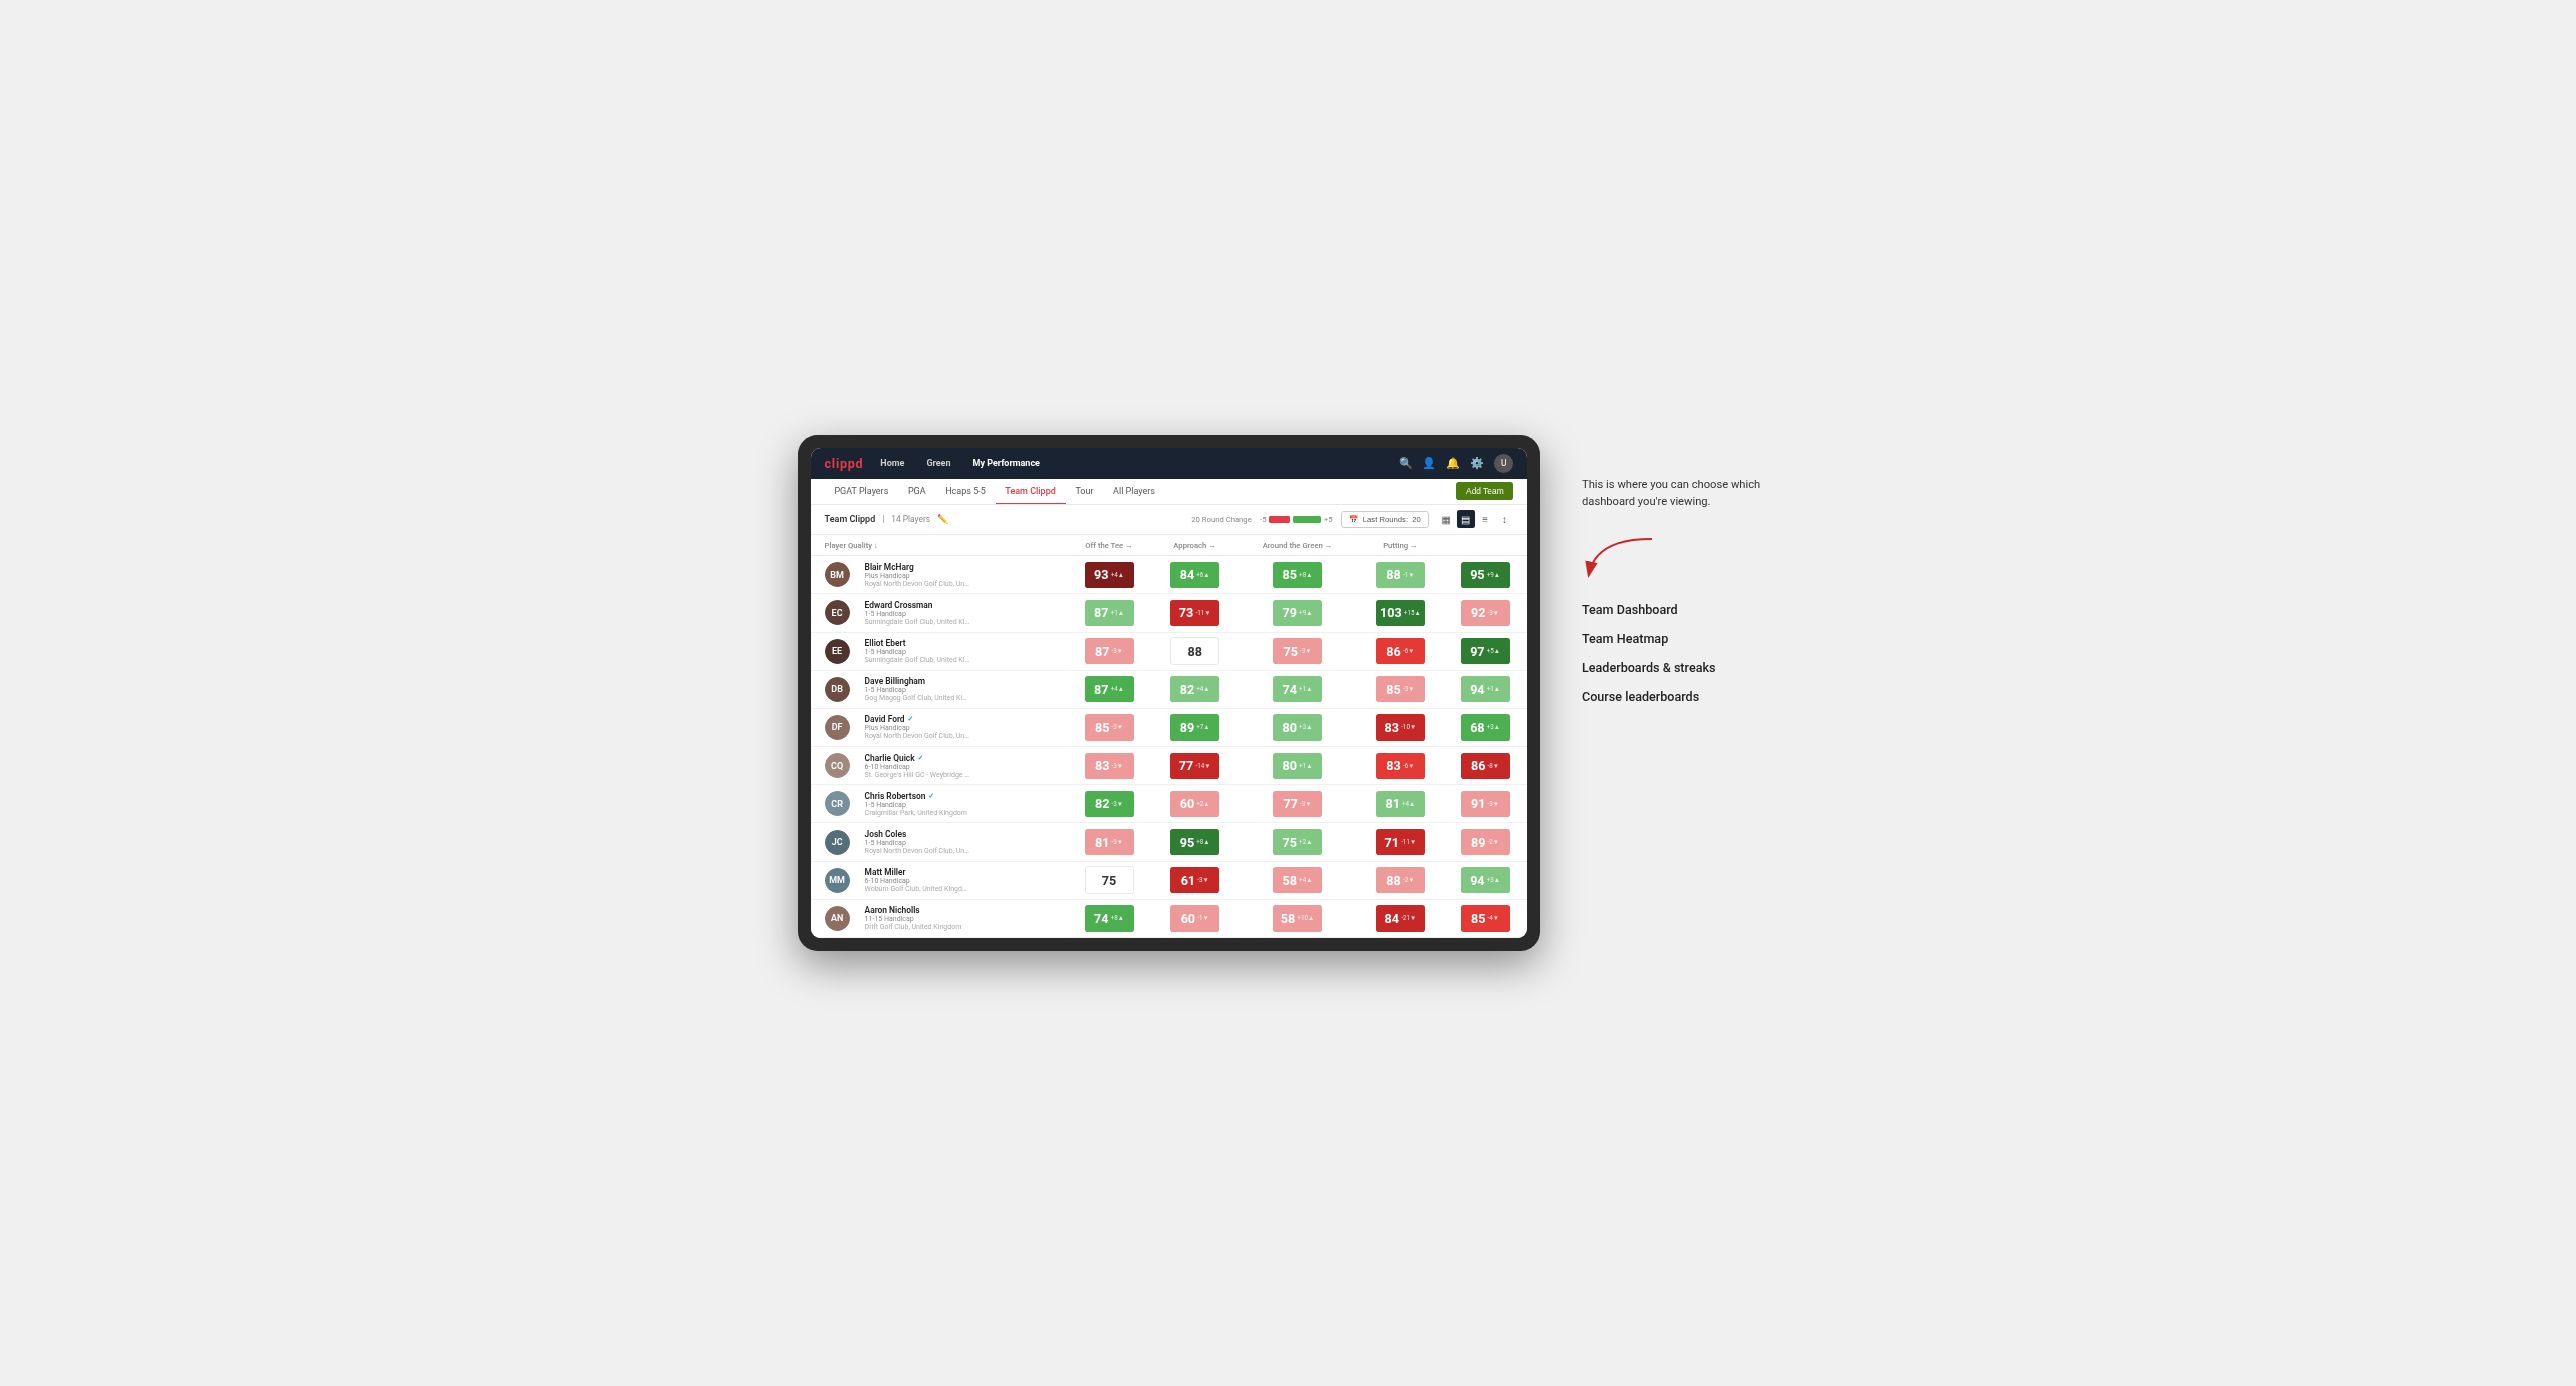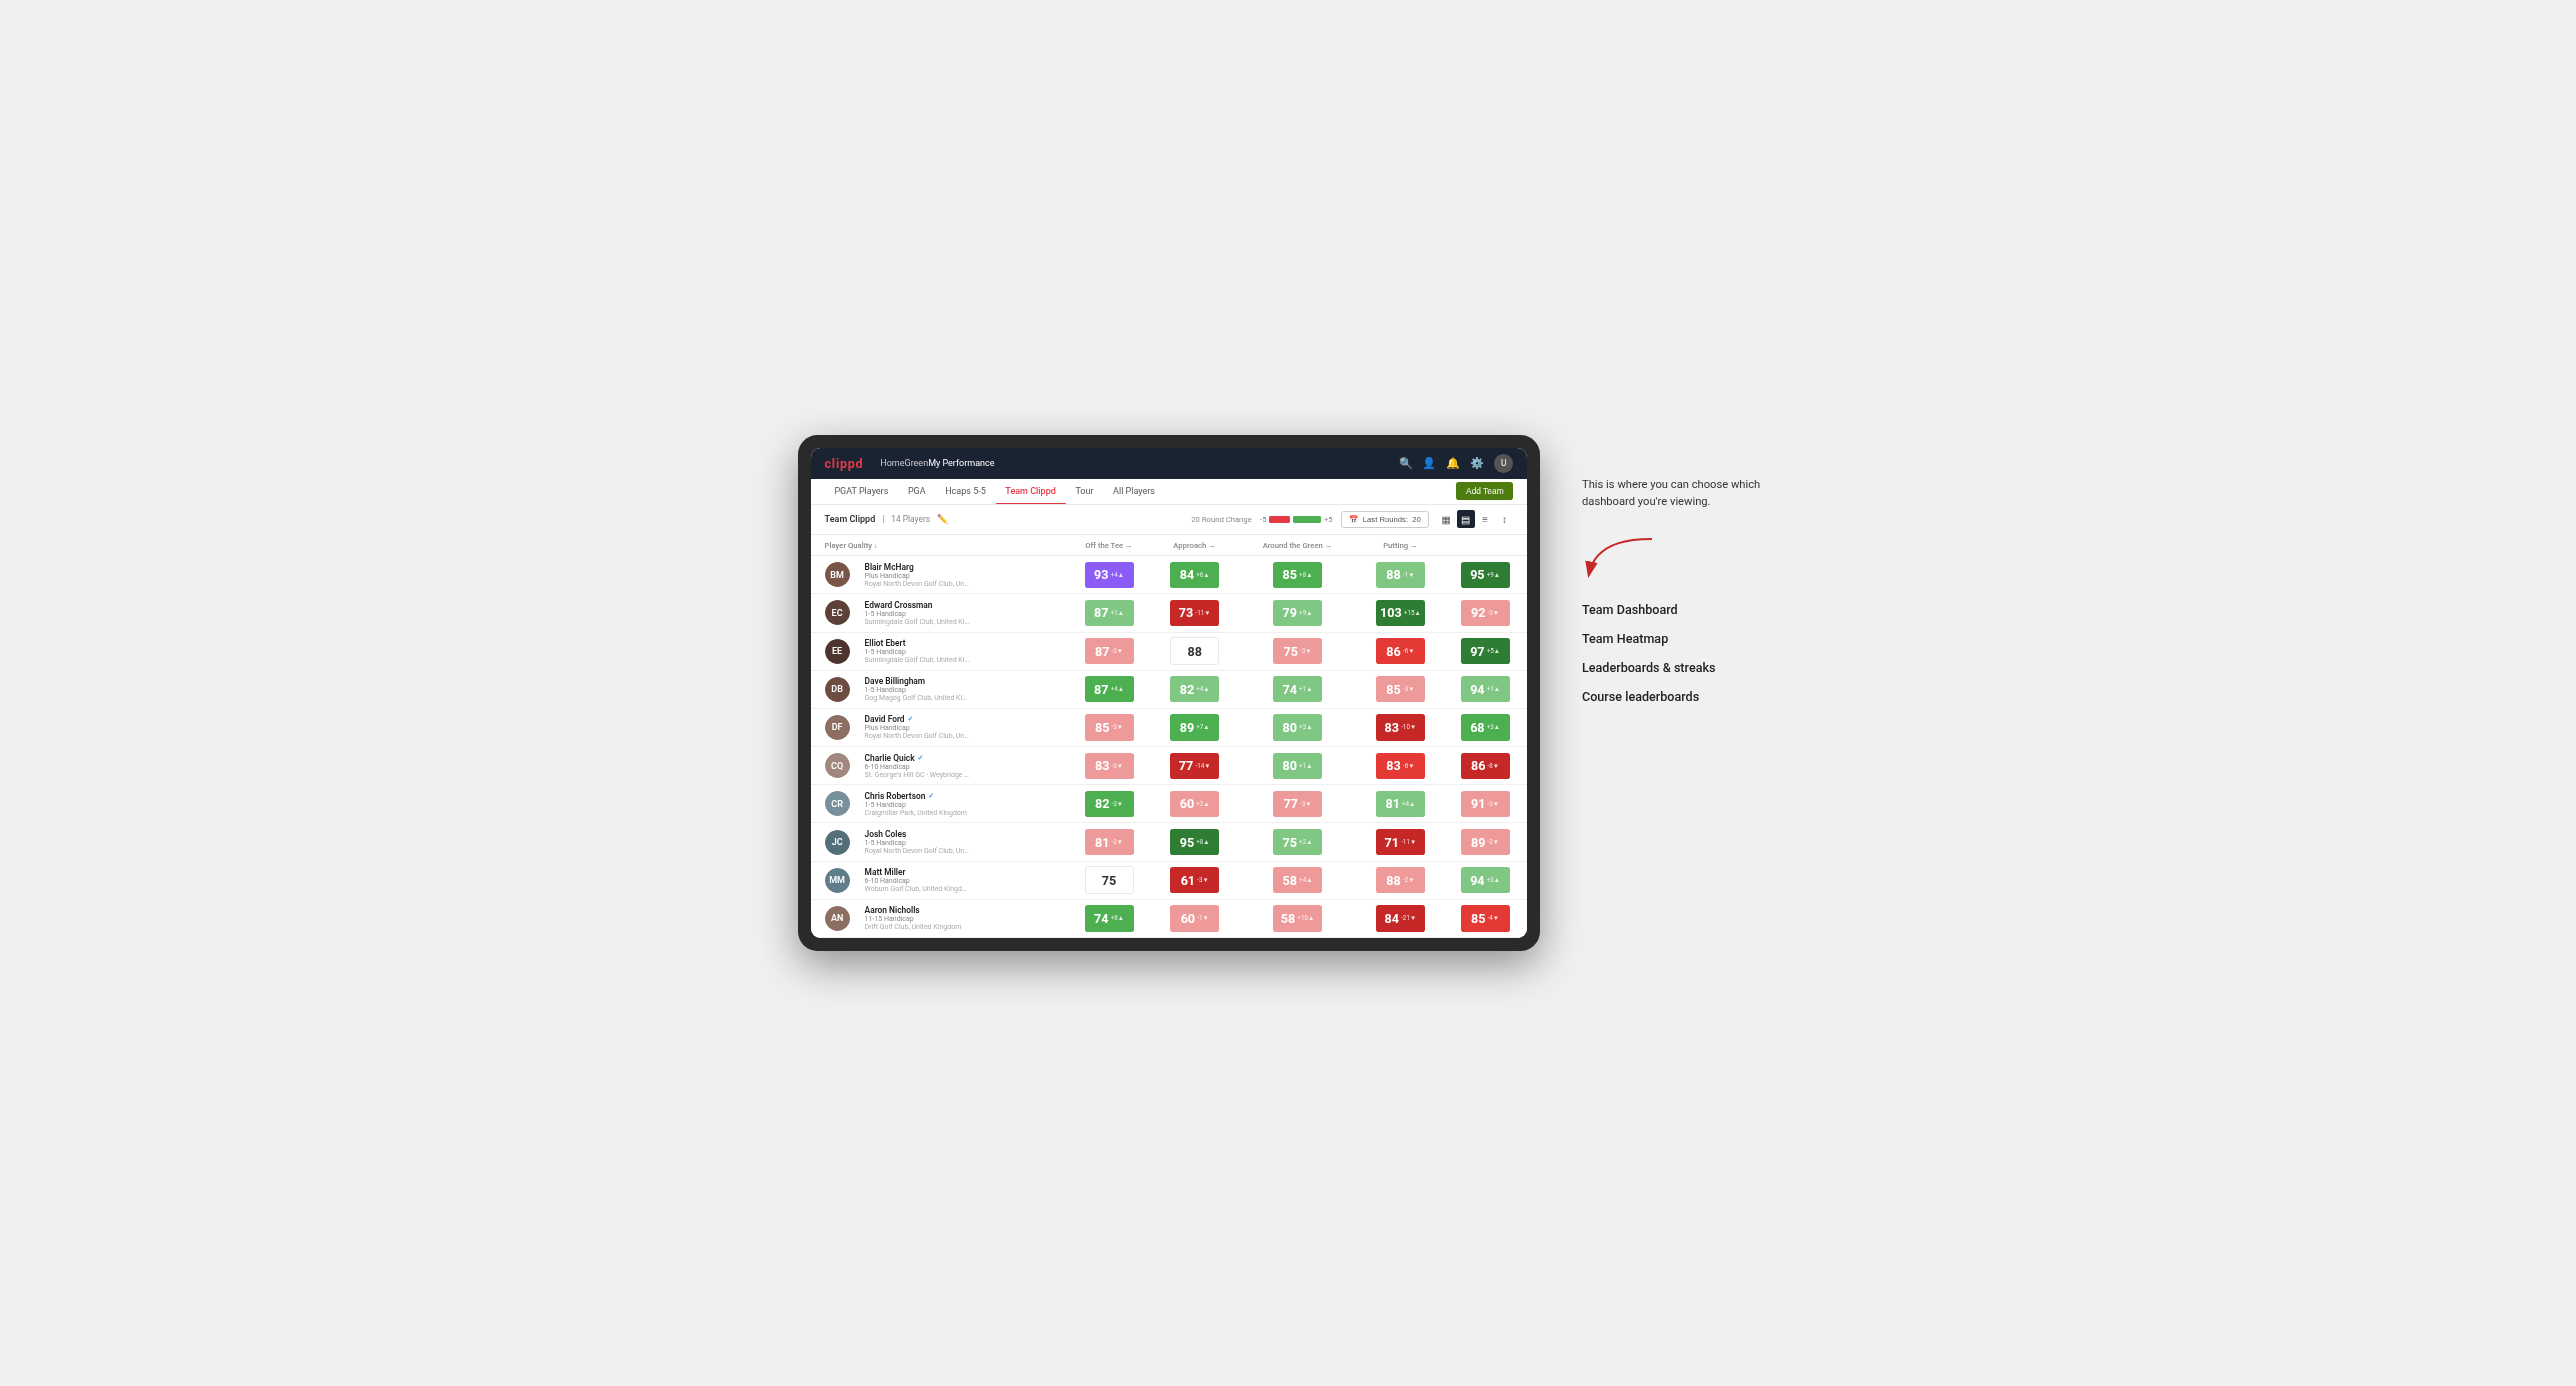--- a/index.html
+++ b/index.html
@@ -48,22 +48,23 @@
 
     .nav-logo {
       color: #e63946;
       font-weight: 700;
       font-size: 12.6px;
       letter-spacing: 0.7px;
     }
 
     .nav-links {
       display: flex;
-      gap: 0;
+      gap: 22px;
       flex: 1;
+      font-weight: bold;
     }
 
     .nav-link {
       color: #ccc;
       font-size: 9px;
       cursor: pointer;
       padding: 2.8px 0;
     }
 
     .nav-link.active {
@@ -472,21 +473,21 @@
           <span class="player-name">
             Blair McHarg
             
           </span>
           <span class="player-handicap">Plus Handicap</span>
           <span class="player-club">Royal North Devon Golf Club, United Kingdom</span>
         </div>
       </div>
     </td>
                 <td class="metric-cell">
-        <div class="metric-box" style="background:#8b5cf6;color:#fff;">
+        <div class="metric-box" style="background:#7f1d1d;color:#fff;">
           <span style="font-size:12.6px;font-weight:700">93</span>
           <span class="metric-change" style="color:rgba(255,255,255,0.85)">+4▲</span>
         </div>
       </td>
                 <td class="metric-cell">
         <div class="metric-box" style="background:#4caf50;color:#fff;">
           <span style="font-size:12.6px;font-weight:700">84</span>
           <span class="metric-change" style="color:rgba(255,255,255,0.85)">+6▲</span>
         </div>
       </td>

